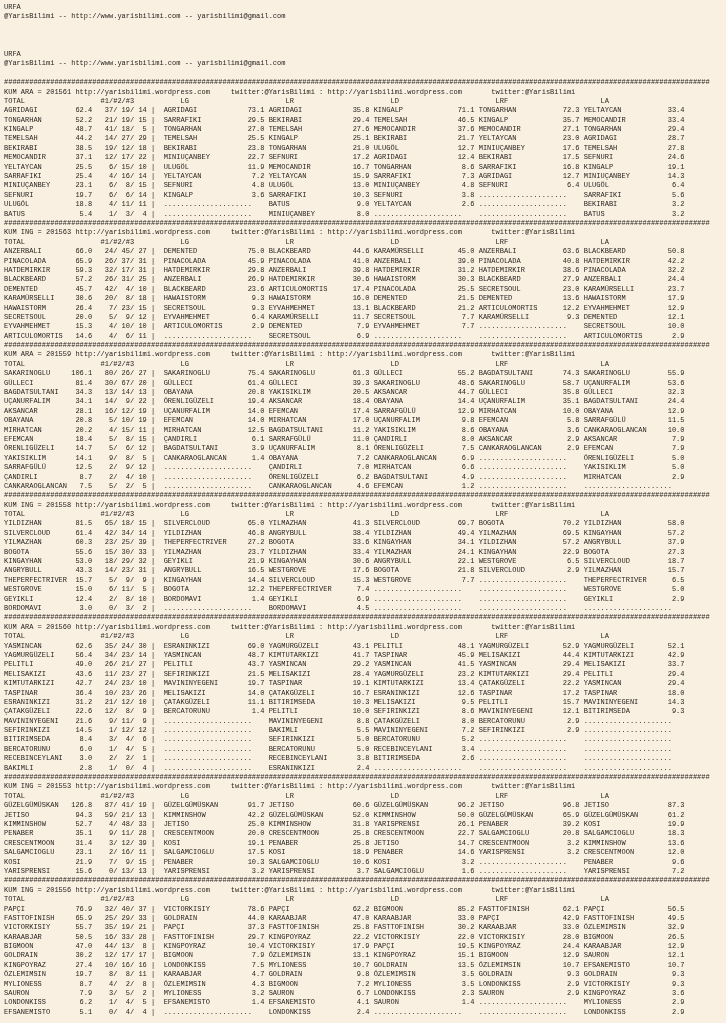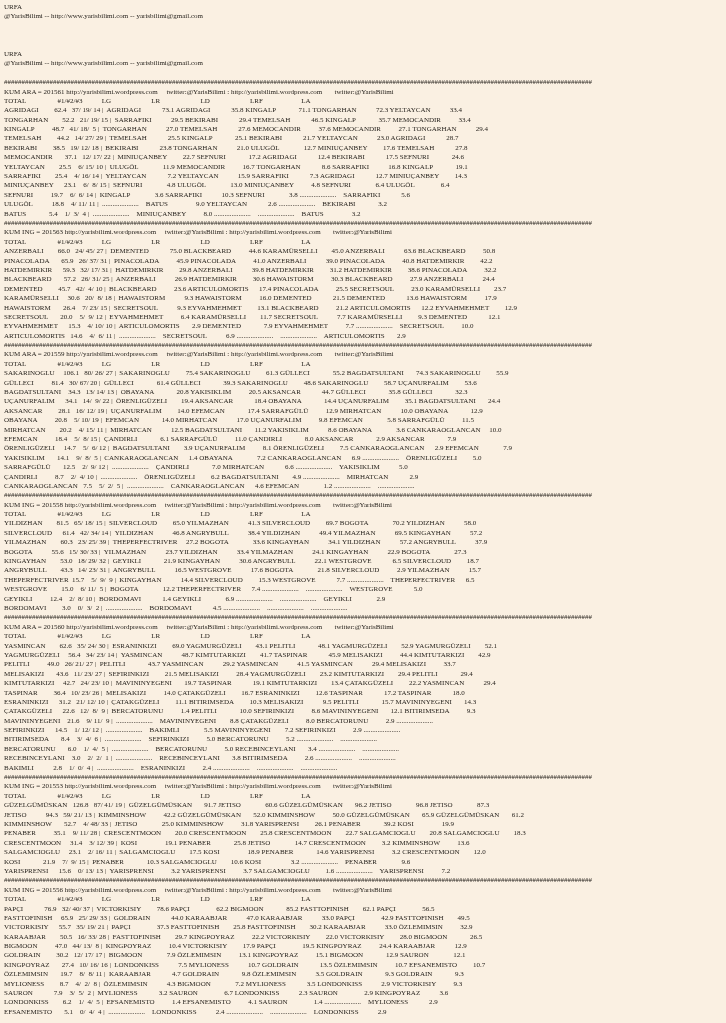--- a/index.html
+++ b/index.html
@@ -6,21 +6,21 @@
     margin: 0;
     padding: 0;
     background: #faf0e2;
   }
   body {
     width: 726px;
     height: 1023px;
     overflow: hidden;
   }
   .doc {
-    font-family: Liberation Serif, serif;
+    font-family: Liberation Mono, monospace;
     font-size: 7px;
     line-height: 9.4px;
     color: #221e19;
     padding: 3px 0 0 4px;
     white-space: pre;
   }
   .line {
     height: 9.4px;
     white-space: pre;
   }

